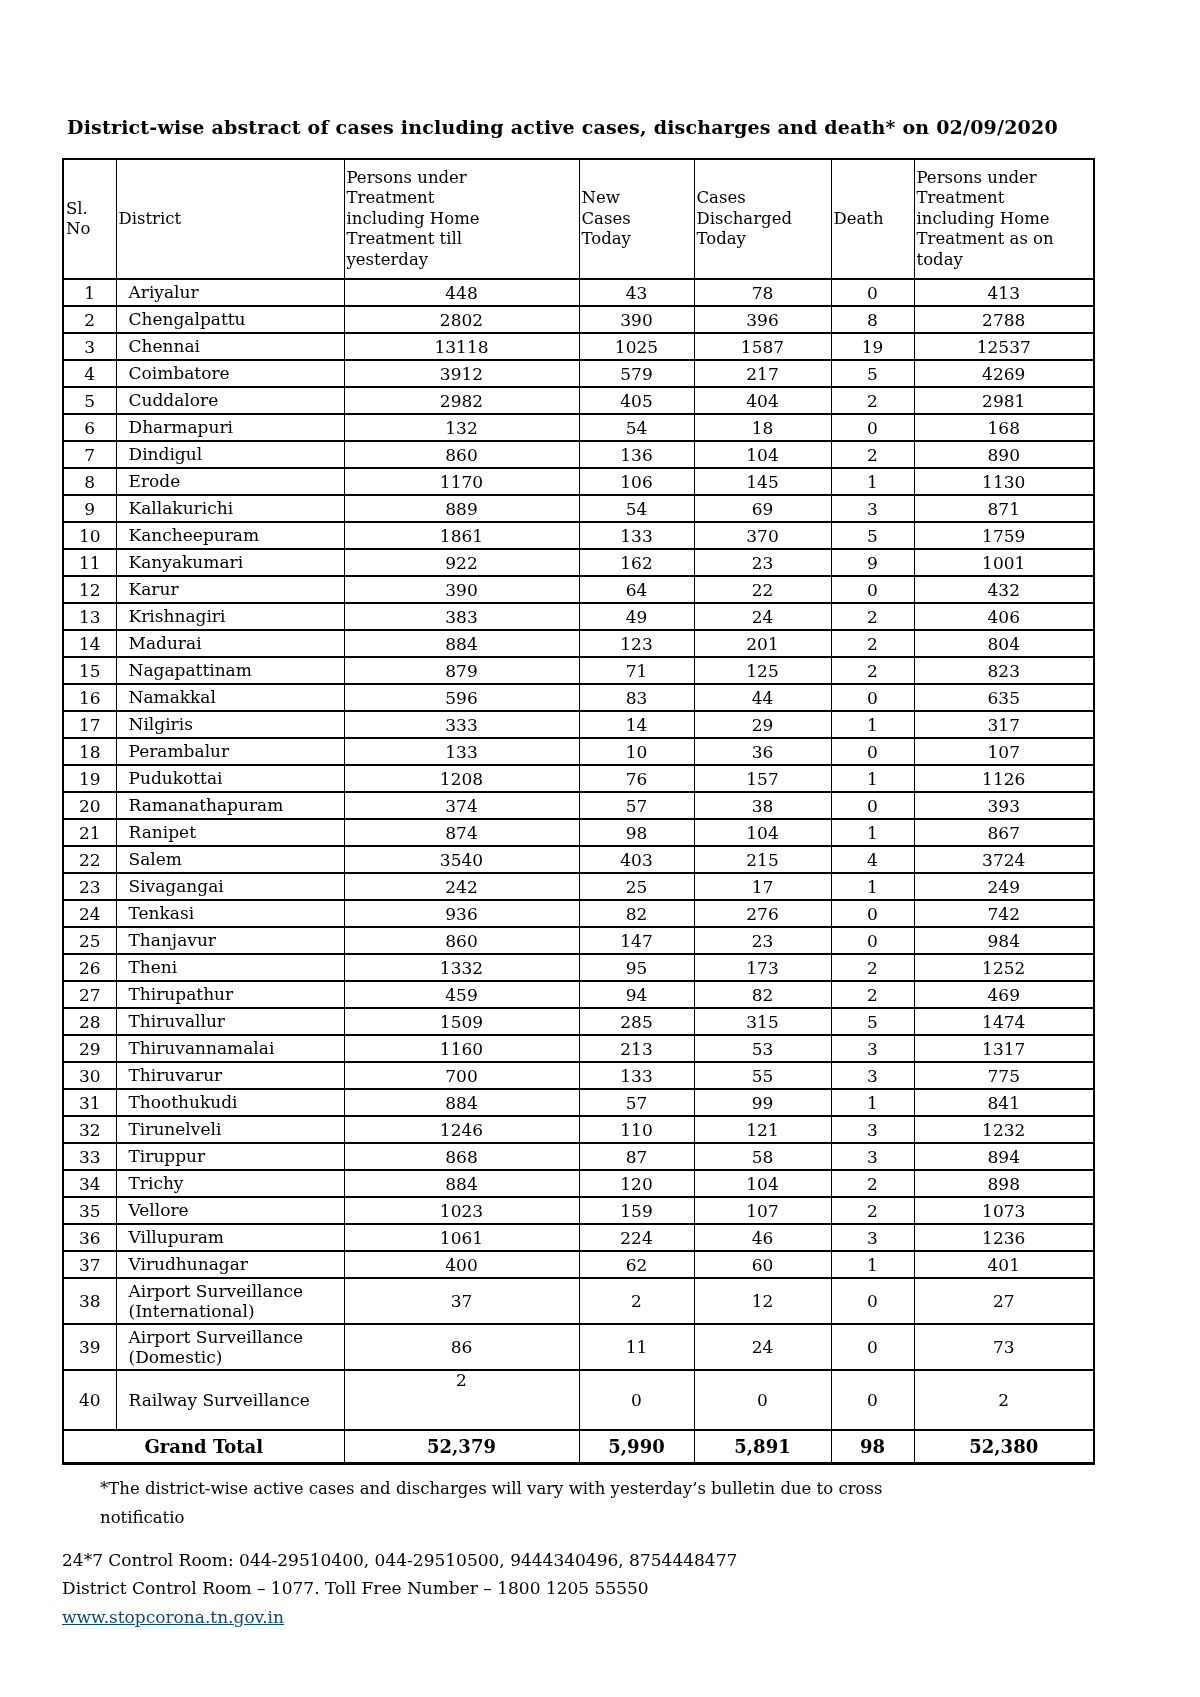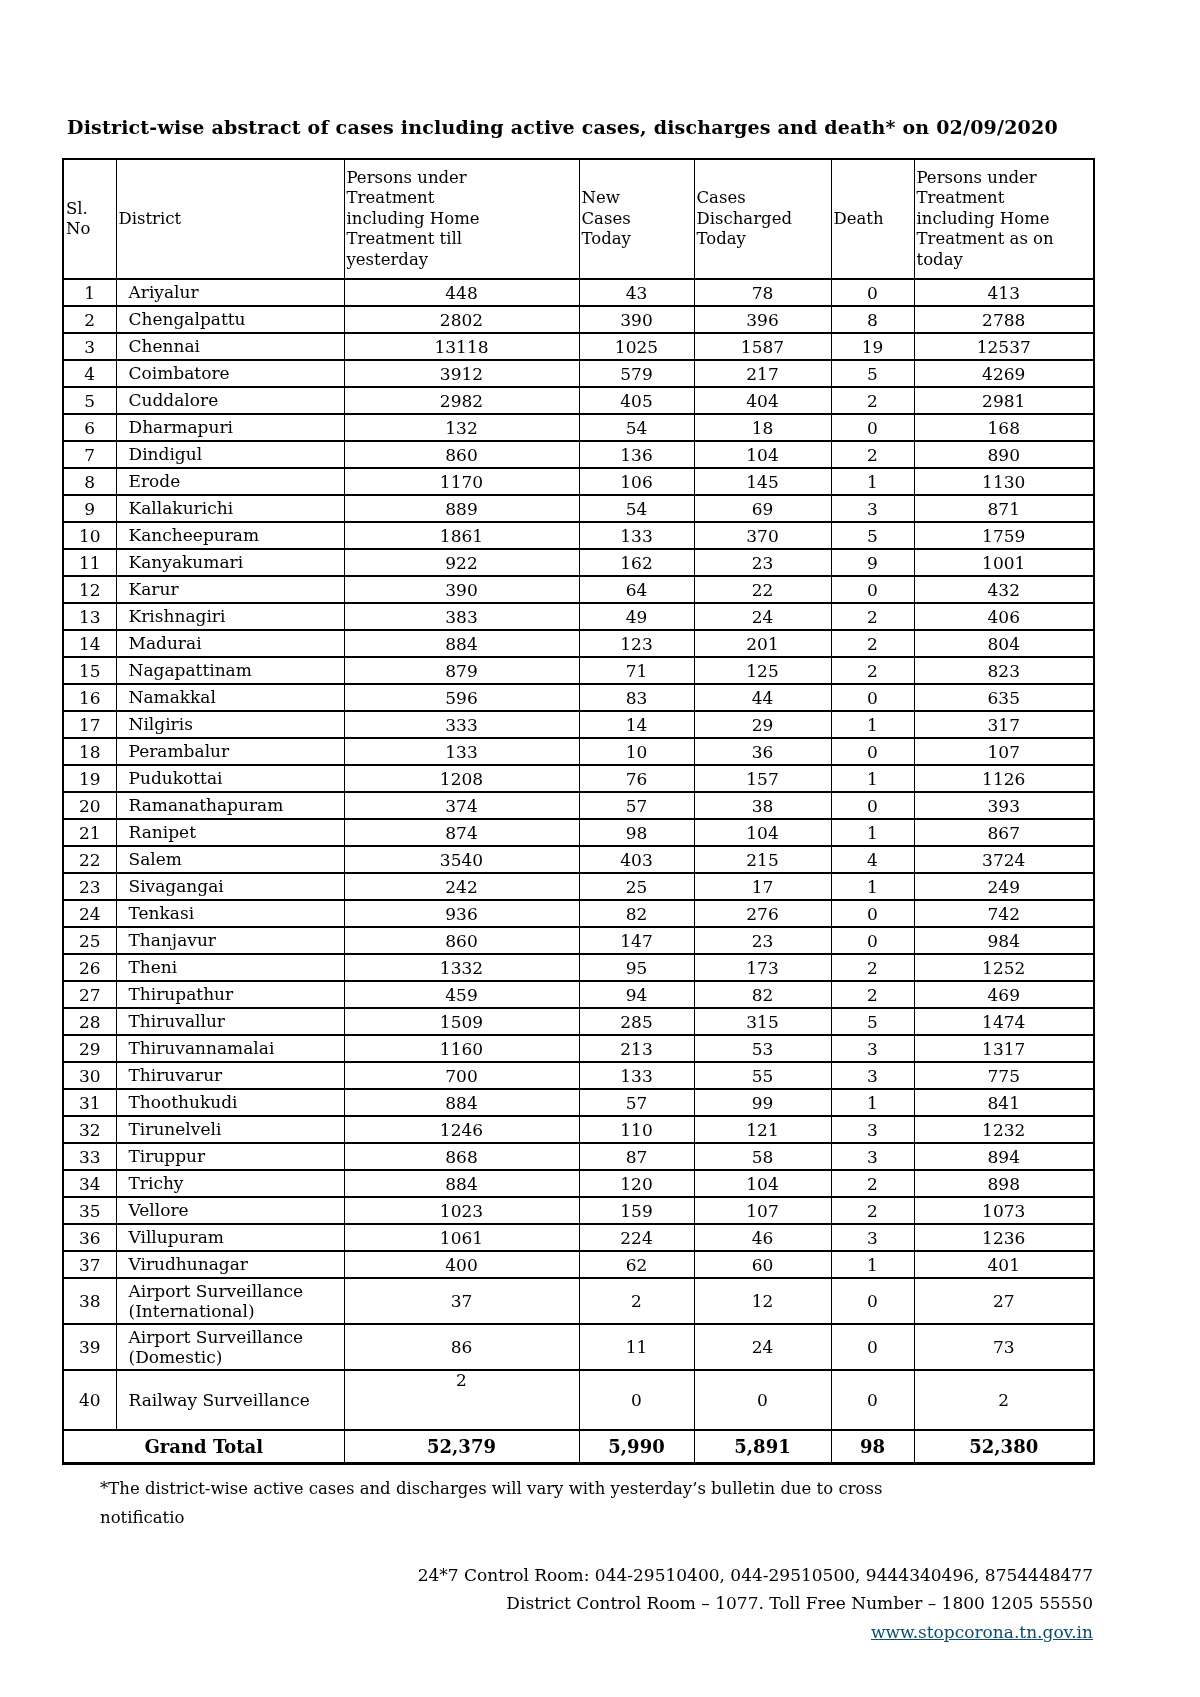--- a/index.html
+++ b/index.html
@@ -67,23 +67,23 @@
     font-size: 18px;
     border-bottom-width: 3px;
   }
   .footnote {
     margin: 9px 0 0 38px;
     font-size: 16.5px;
     line-height: 1.8;
     width: 900px;
   }
   .footer {
-    margin-top: 28px;
+    margin-top: 13px;
     width: 1031px;
-    text-align: right;
+    text-align: left;
     font-size: 17px;
     line-height: 1.68;
   }
   .footer a {
     color: #0c4a6e;
     text-decoration: underline;
   }
 </style>
 </head>
 <body>

